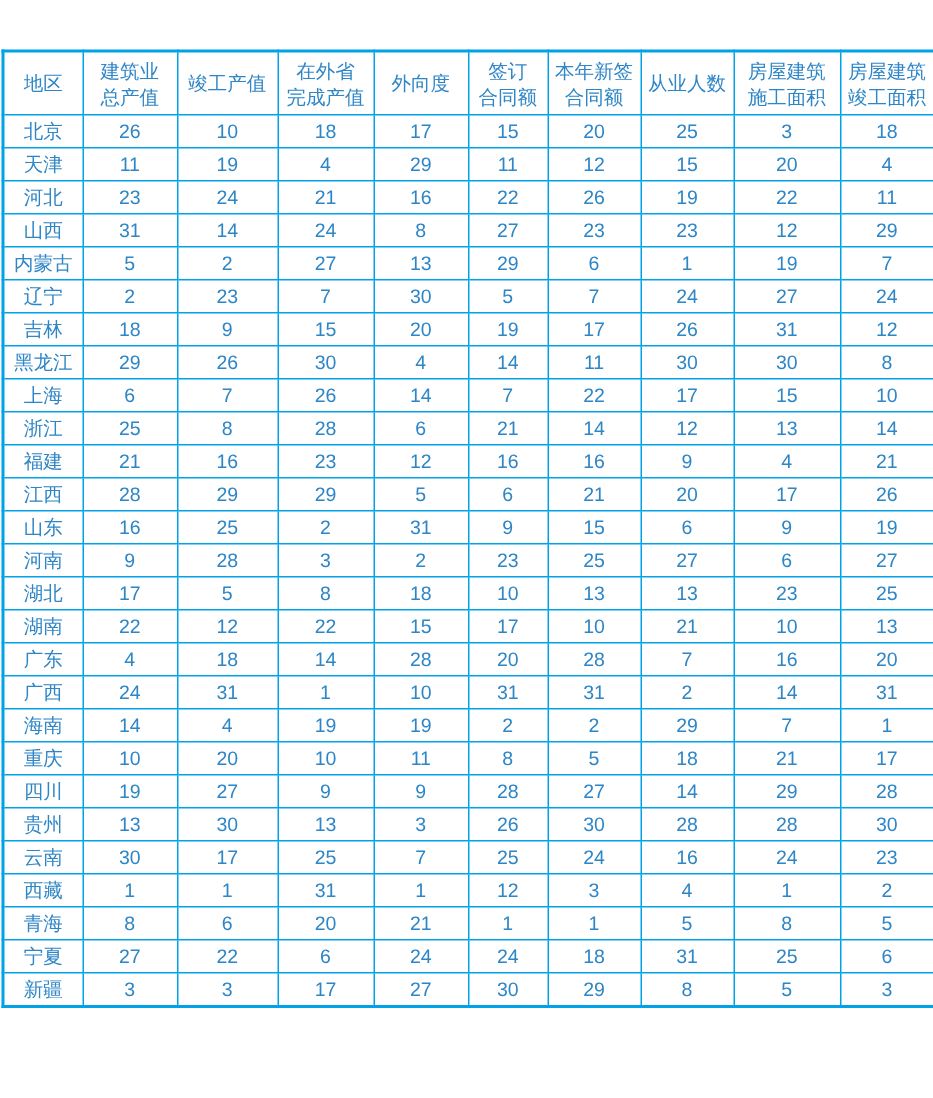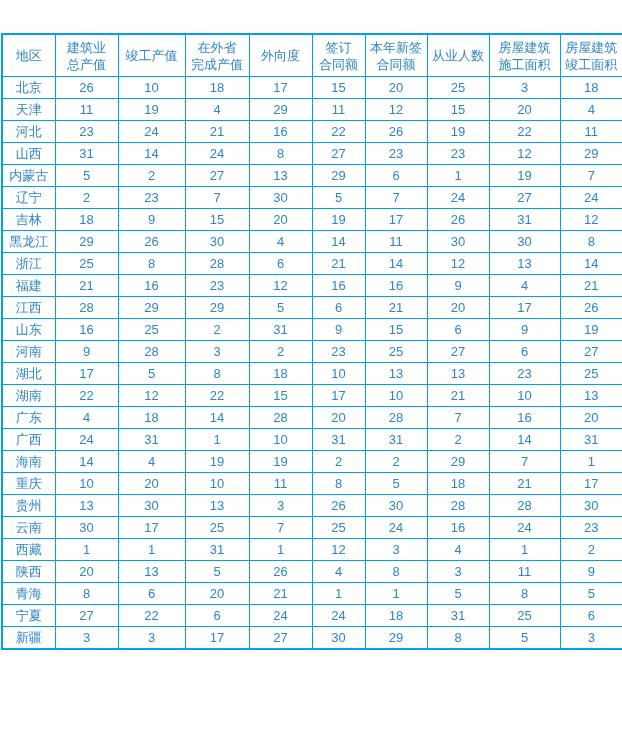--- a/index.html
+++ b/index.html
@@ -169,20 +169,32 @@
           <td>26</td>
           <td>30</td>
           <td>4</td>
           <td>14</td>
           <td>11</td>
           <td>30</td>
           <td>30</td>
           <td>8</td>
         </tr>
         <tr>
+          <td>上海</td>
+          <td>6</td>
+          <td>7</td>
+          <td>26</td>
+          <td>14</td>
+          <td>7</td>
+          <td>22</td>
+          <td>17</td>
+          <td>15</td>
+          <td>10</td>
+        </tr>
+        <tr>
           <td>浙江</td>
           <td>25</td>
           <td>8</td>
           <td>28</td>
           <td>6</td>
           <td>21</td>
           <td>14</td>
           <td>12</td>
           <td>13</td>
           <td>14</td>
@@ -301,20 +313,32 @@
           <td>20</td>
           <td>10</td>
           <td>11</td>
           <td>8</td>
           <td>5</td>
           <td>18</td>
           <td>21</td>
           <td>17</td>
         </tr>
         <tr>
+          <td>四川</td>
+          <td>19</td>
+          <td>27</td>
+          <td>9</td>
+          <td>9</td>
+          <td>28</td>
+          <td>27</td>
+          <td>14</td>
+          <td>29</td>
+          <td>28</td>
+        </tr>
+        <tr>
           <td>贵州</td>
           <td>13</td>
           <td>30</td>
           <td>13</td>
           <td>3</td>
           <td>26</td>
           <td>30</td>
           <td>28</td>
           <td>28</td>
           <td>30</td>
@@ -335,32 +359,20 @@
           <td>西藏</td>
           <td>1</td>
           <td>1</td>
           <td>31</td>
           <td>1</td>
           <td>12</td>
           <td>3</td>
           <td>4</td>
           <td>1</td>
           <td>2</td>
-        </tr>
-        <tr>
-          <td>陕西</td>
-          <td>20</td>
-          <td>13</td>
-          <td>5</td>
-          <td>26</td>
-          <td>4</td>
-          <td>8</td>
-          <td>3</td>
-          <td>11</td>
-          <td>9</td>
         </tr>
         <tr>
           <td>青海</td>
           <td>8</td>
           <td>6</td>
           <td>20</td>
           <td>21</td>
           <td>1</td>
           <td>1</td>
           <td>5</td>

